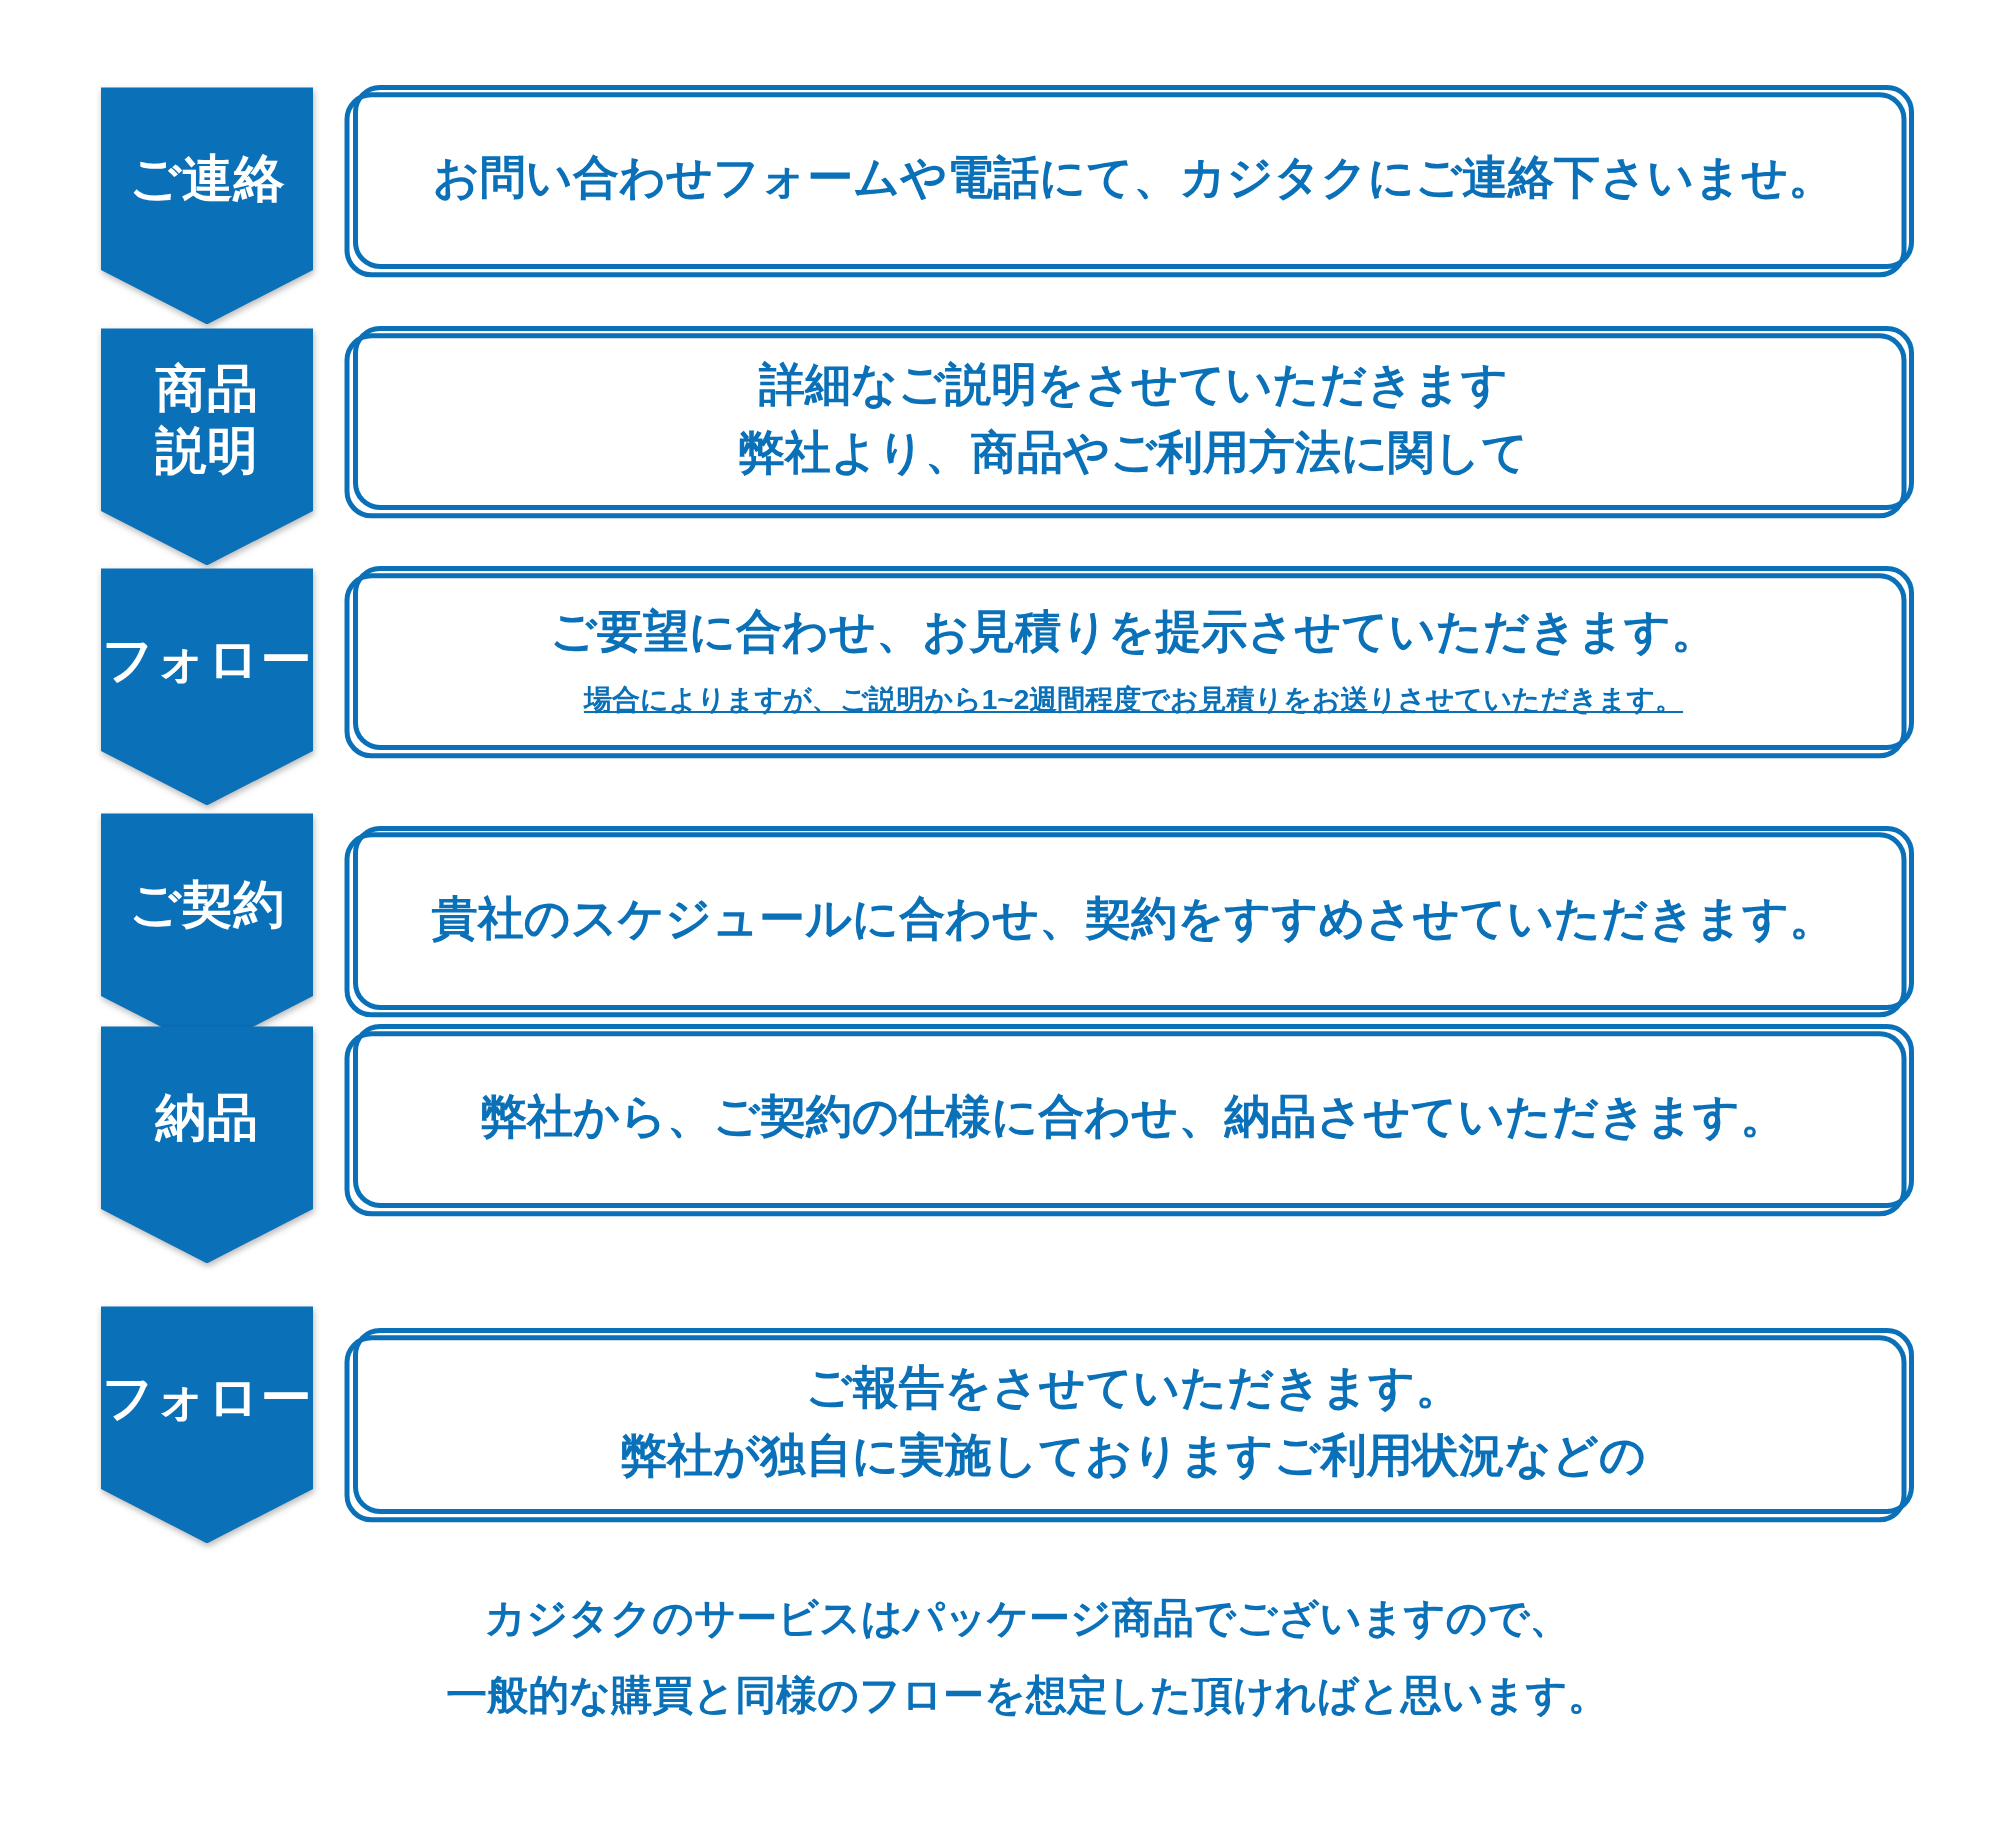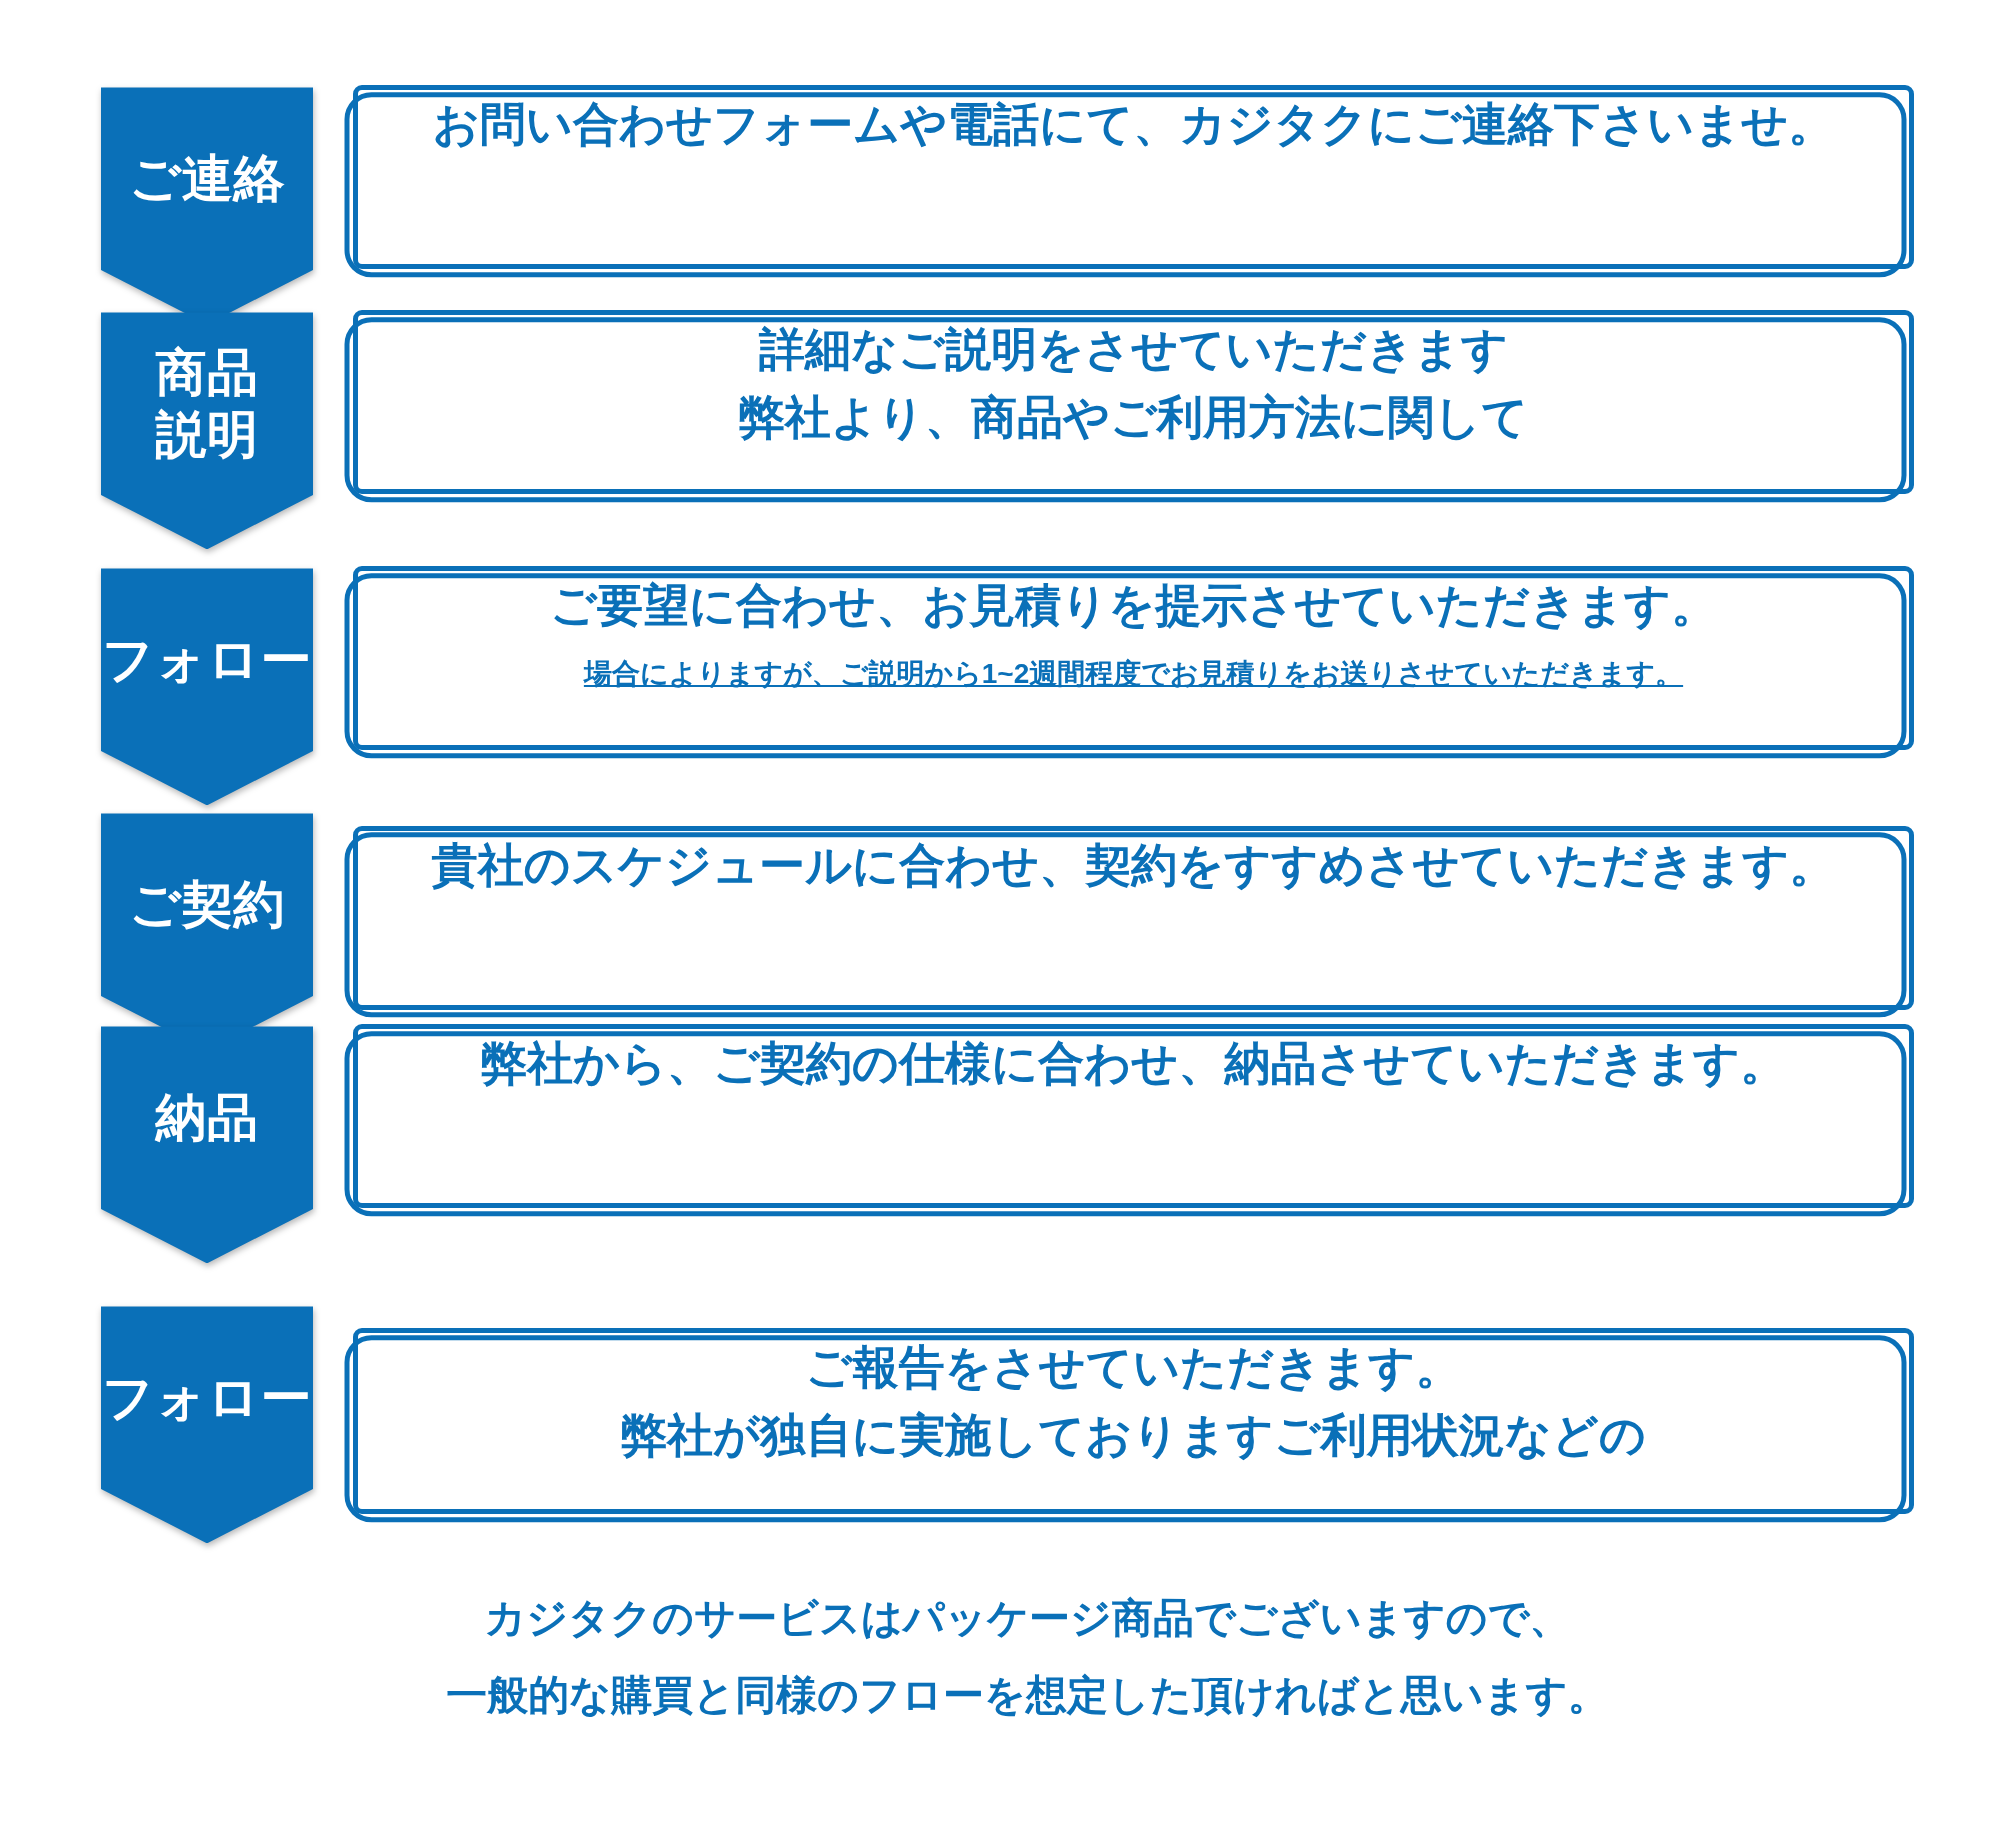--- a/index.html
+++ b/index.html
@@ -8,44 +8,44 @@
   }
   html,body{margin:0;padding:0;background:var(--bg);}
   body{
     width:2015px;height:1841px;position:relative;overflow:hidden;
     font-family:"Liberation Sans",sans-serif;font-weight:bold;
   }
   .page{position:absolute;inset:0;background:var(--bg);padding-left:44px;}
 
   
   .row{position:absolute;left:0;width:2015px;height:243px;}
-  .r1{top:85px}.r2{top:310px}.r3{top:566px}.r4{top:811px}.r5{top:1024px}.r6{top:1304px}
+  .r1{top:85px}.r2{top:326px}.r3{top:566px}.r4{top:811px}.r5{top:1024px}.r6{top:1304px}
 
   
   .arrow-wrap{
     position:absolute;left:101px;top:2.4px;width:212px;height:237px;
     filter:drop-shadow(1.2px 3.7px 3px rgba(0,0,0,0.28));
   }
   .arrow-shape{
     position:absolute;inset:0;background:var(--accent);
     clip-path:polygon(0 0,100% 0,100% 77%,50% 100%,0 77%);
   }
   .arrow-label{
     position:absolute;left:0;top:0;width:100%;height:183px;
     display:flex;align-items:center;justify-content:center;
     color:#ffffff;font-size:51px;line-height:1.22;text-align:center;
     white-space:pre-line;letter-spacing:0.6px;
   }
 
   
   .box{
     position:absolute;left:353px;top:0;width:1561px;height:184px;
-    background:#ffffff;border:5.5px solid var(--accent);border-radius:9px;
+    background:#ffffff;border:5.5px solid var(--accent);border-radius:27px;
     box-sizing:border-box;display:flex;flex-direction:column;
-    align-items:center;justify-content:flex-start;z-index:0;
+    align-items:center;justify-content:center;z-index:0;
   }
   .box::before{ 
     content:"";position:absolute;inset:-5.5px;border:5.5px solid var(--accent);
     border-radius:27px;transform:translate(-8.5px,7.3px);z-index:-1;
   }
   .r4 .box{top:14.6px}
   .r6 .box{top:24px;height:186px}
   .line{color:var(--accent);text-align:center;white-space:nowrap;}
   .lg{font-size:46px;line-height:1.48;}
   .sm{font-size:28px;line-height:1.35;margin-top:16px;text-decoration:underline;}

